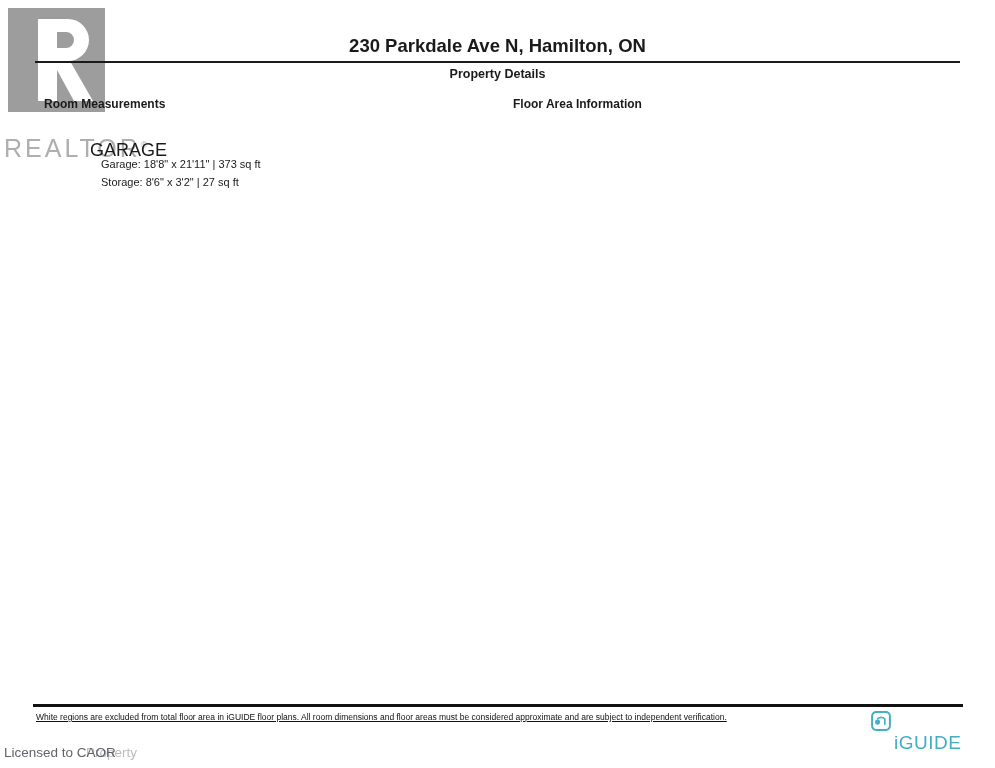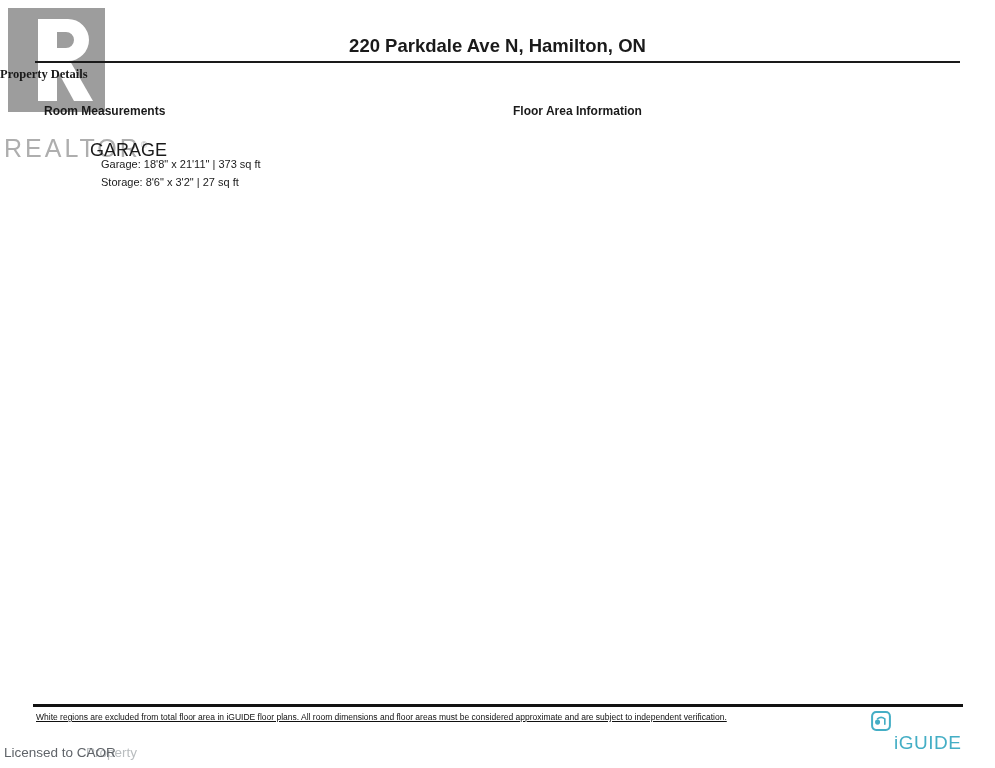--- a/index.html
+++ b/index.html
@@ -7,23 +7,23 @@
     position:relative;width:995px;height:768px;background:#ffffff;overflow:hidden;
     font-family:"Liberation Sans",sans-serif;color:#1a1a1a;
   }
   
   .wm-box{position:absolute;left:8px;top:8px;width:97px;height:104px;background:#9d9d9d;z-index:1;}
   .wm-text{position:absolute;left:4px;top:107px;font-size:25px;letter-spacing:3px;color:#aeaeae;z-index:1;white-space:nowrap;margin-top:27px;}
   .wm-text sup{font-size:9px;letter-spacing:0;}
   
   .page-title{position:absolute;left:0;top:35px;width:100%;text-align:center;font-size:18.5px;font-weight:bold;z-index:3;}
   .title-rule{position:absolute;left:35px;top:61px;width:925px;height:2px;background:#1a1a1a;z-index:3;}
-  .page-subtitle{position:absolute;left:0;top:67px;width:100%;font-size:12.5px;font-weight:bold;z-index:3;font-family:Liberation Serif, serif;}
+  .page-subtitle{position:absolute;left:0;top:67px;width:100%;text-align:center;font-size:12.5px;font-weight:bold;z-index:3;}
   
-  .col-header{position:absolute;top:104px;font-size:12px;font-weight:bold;z-index:3;}
+  .col-header{position:absolute;top:97px;font-size:12px;font-weight:bold;z-index:3;}
   .col-left{left:44px;}
   .col-right{left:513px;}
   
   .section-title{position:absolute;left:90px;top:140px;font-size:18px;z-index:3;}
   .meas-row{position:absolute;left:101px;font-size:11px;z-index:3;white-space:nowrap;}
   .meas-row.r0{top:158px;}
   .meas-row.r1{top:176px;}
   
   .footer-rule{position:absolute;left:33px;top:704px;width:930px;height:3px;background:#111;z-index:3;}
   .disclaimer{position:absolute;left:36px;top:712px;font-size:8.5px;color:#111;z-index:3;white-space:nowrap;text-decoration:underline;}
@@ -43,21 +43,21 @@
   <div class="wm-box">
     <svg viewBox="0 0 97 104" width="97" height="104" aria-hidden="true">
       <rect x="0" y="0" width="97" height="104" fill="#9d9d9d"></rect>
       <rect x="30" y="11" width="19" height="82" fill="#ffffff"></rect>
       <path d="M49 11 h11 a21 21 0 0 1 0 42 h-11 v-13 h9 a8 8 0 0 0 0-16 h-9 z" fill="#ffffff"></path>
       <path d="M49 53 h13 l23 40 h-19 l-17 -31 z" fill="#ffffff"></path>
     </svg>
   </div>
   <div class="wm-text"><span>REALTOR</span><sup>®</sup></div>
 
-  <div class="page-title">220 Parkdale Ave N, Hamilton, ON</div>
+  <div class="page-title">230 Parkdale Ave N, Hamilton, ON</div>
   <div class="title-rule"></div>
   <div class="page-subtitle">Property Details</div>
 
   <div class="col-header col-left">Room Measurements</div>
   <div class="col-header col-right">Floor Area Information</div>
 
   <div class="section-title">GARAGE</div>
   <div class="meas-row r0">Garage: 18'8" x 21'11" | 373 sq ft</div>
   <div class="meas-row r1">Storage: 8'6" x 3'2" | 27 sq ft</div>
 

